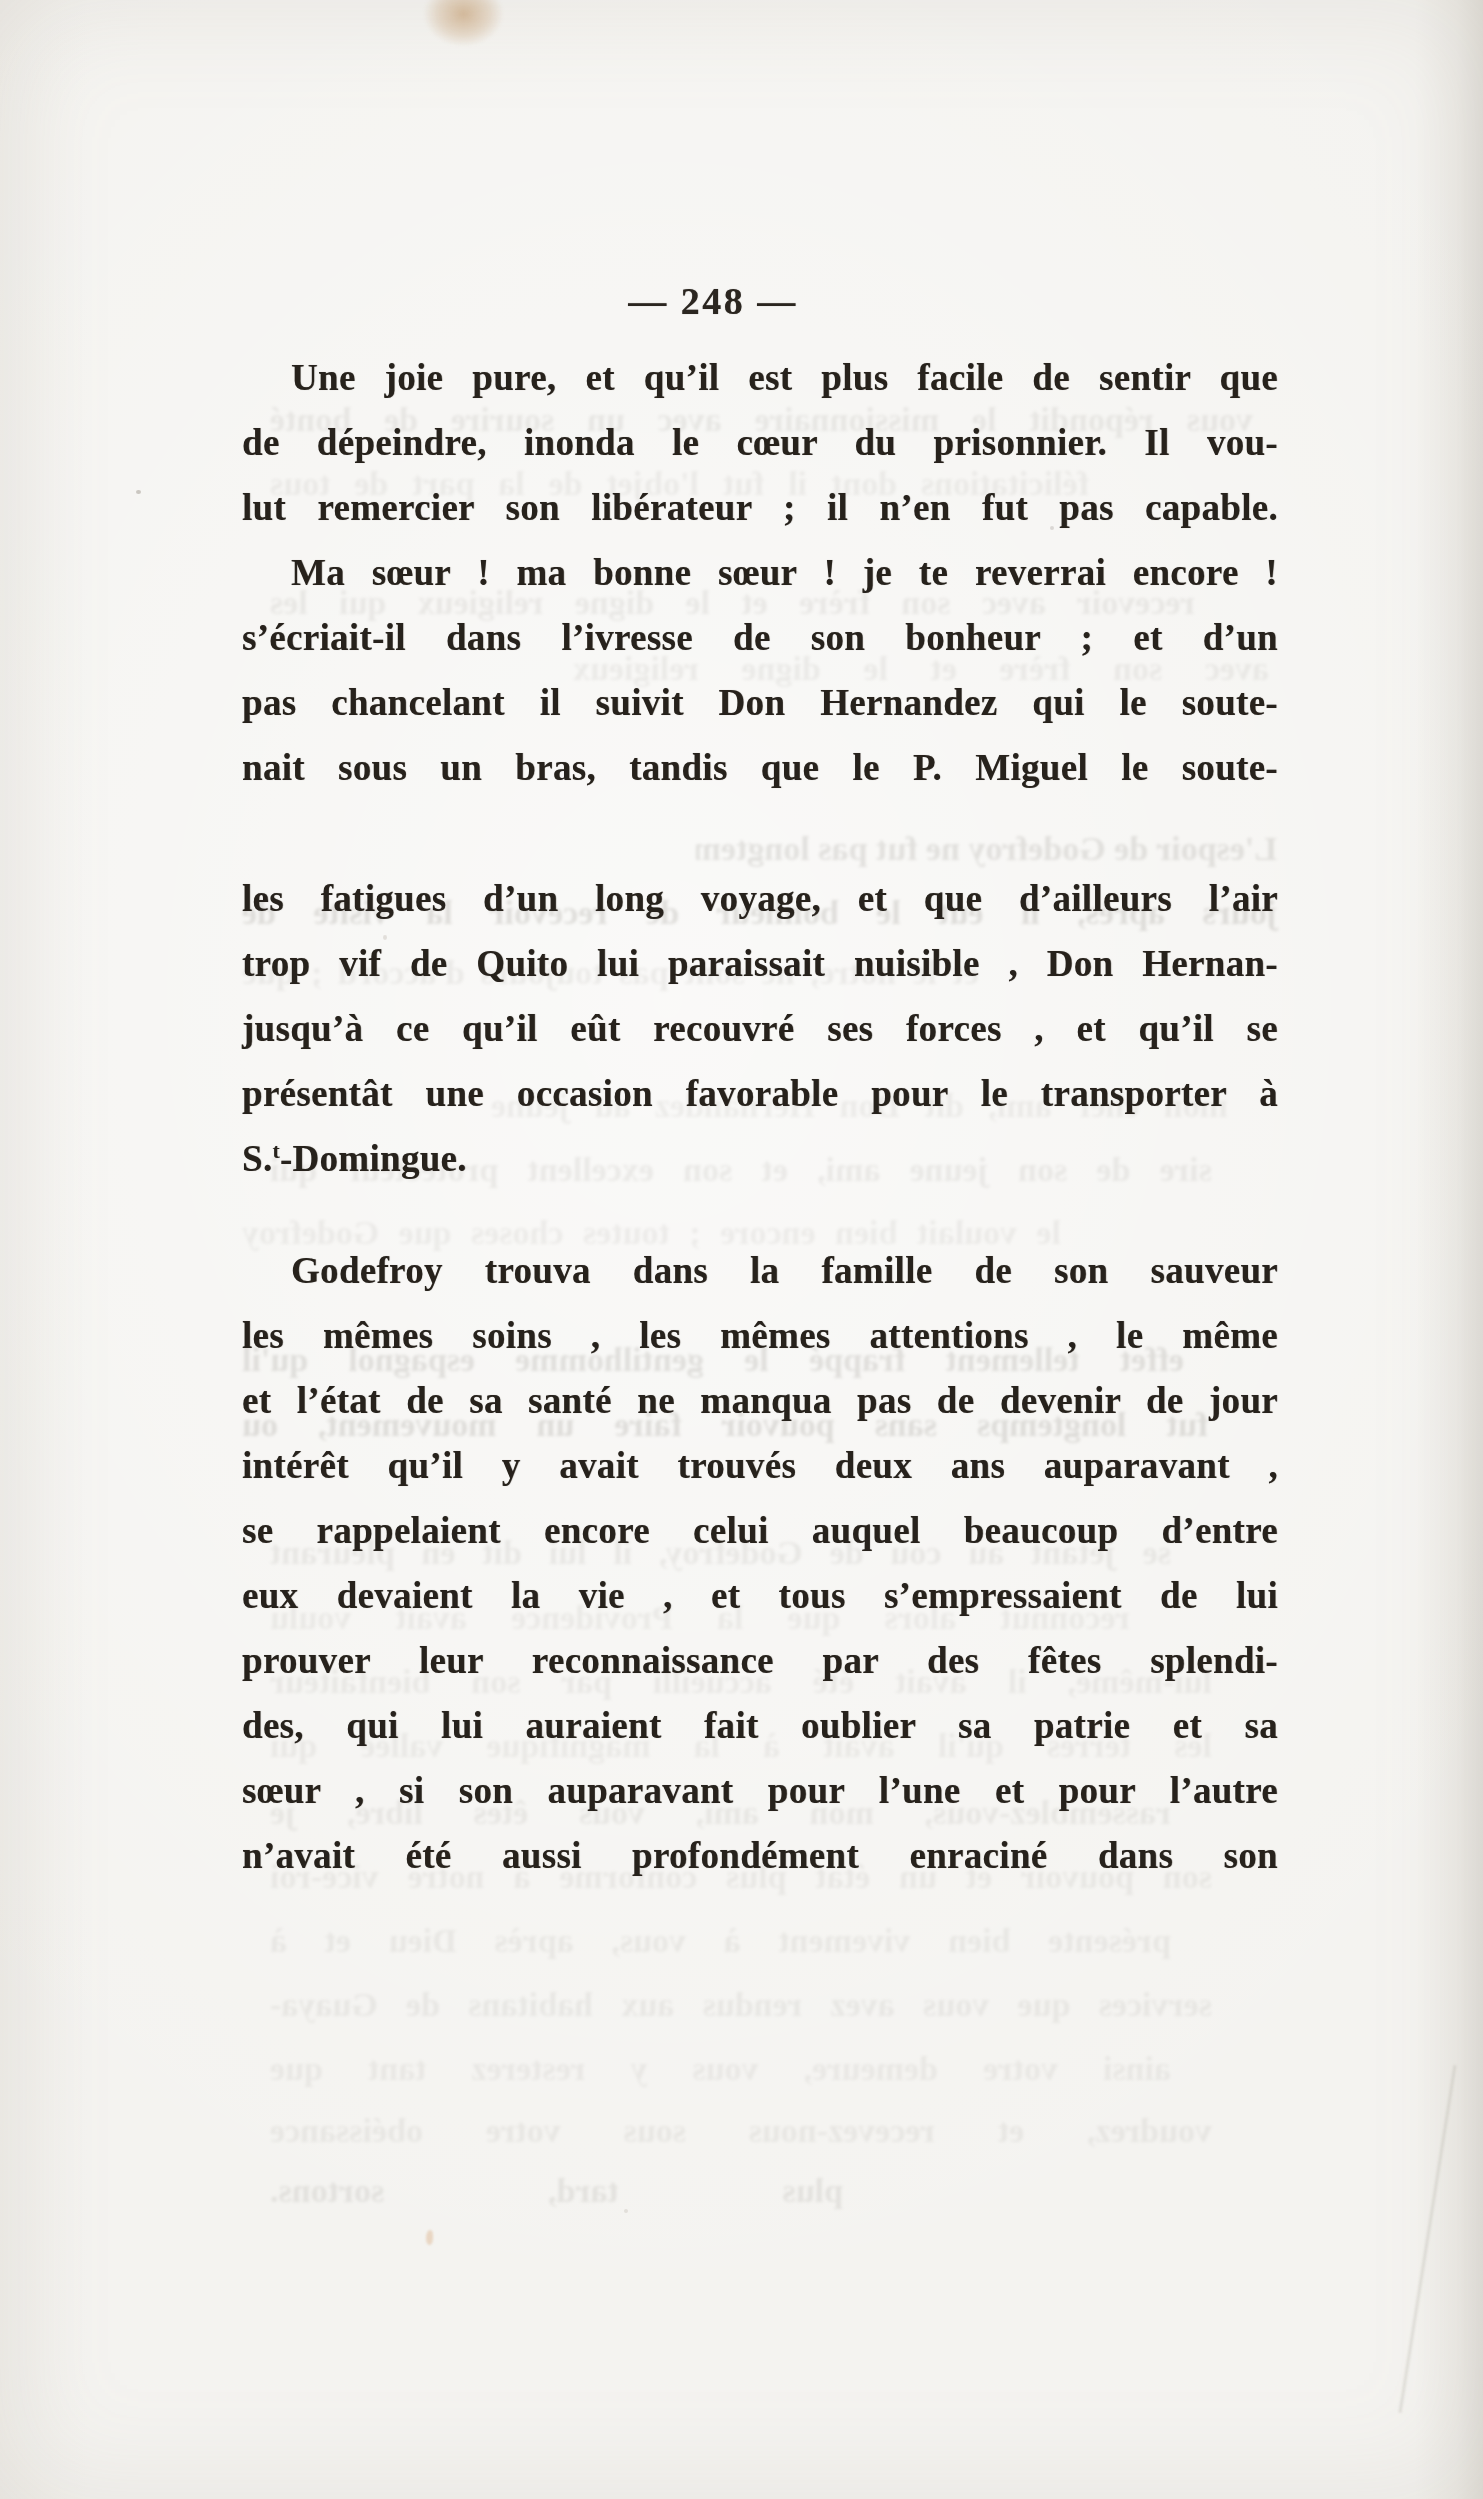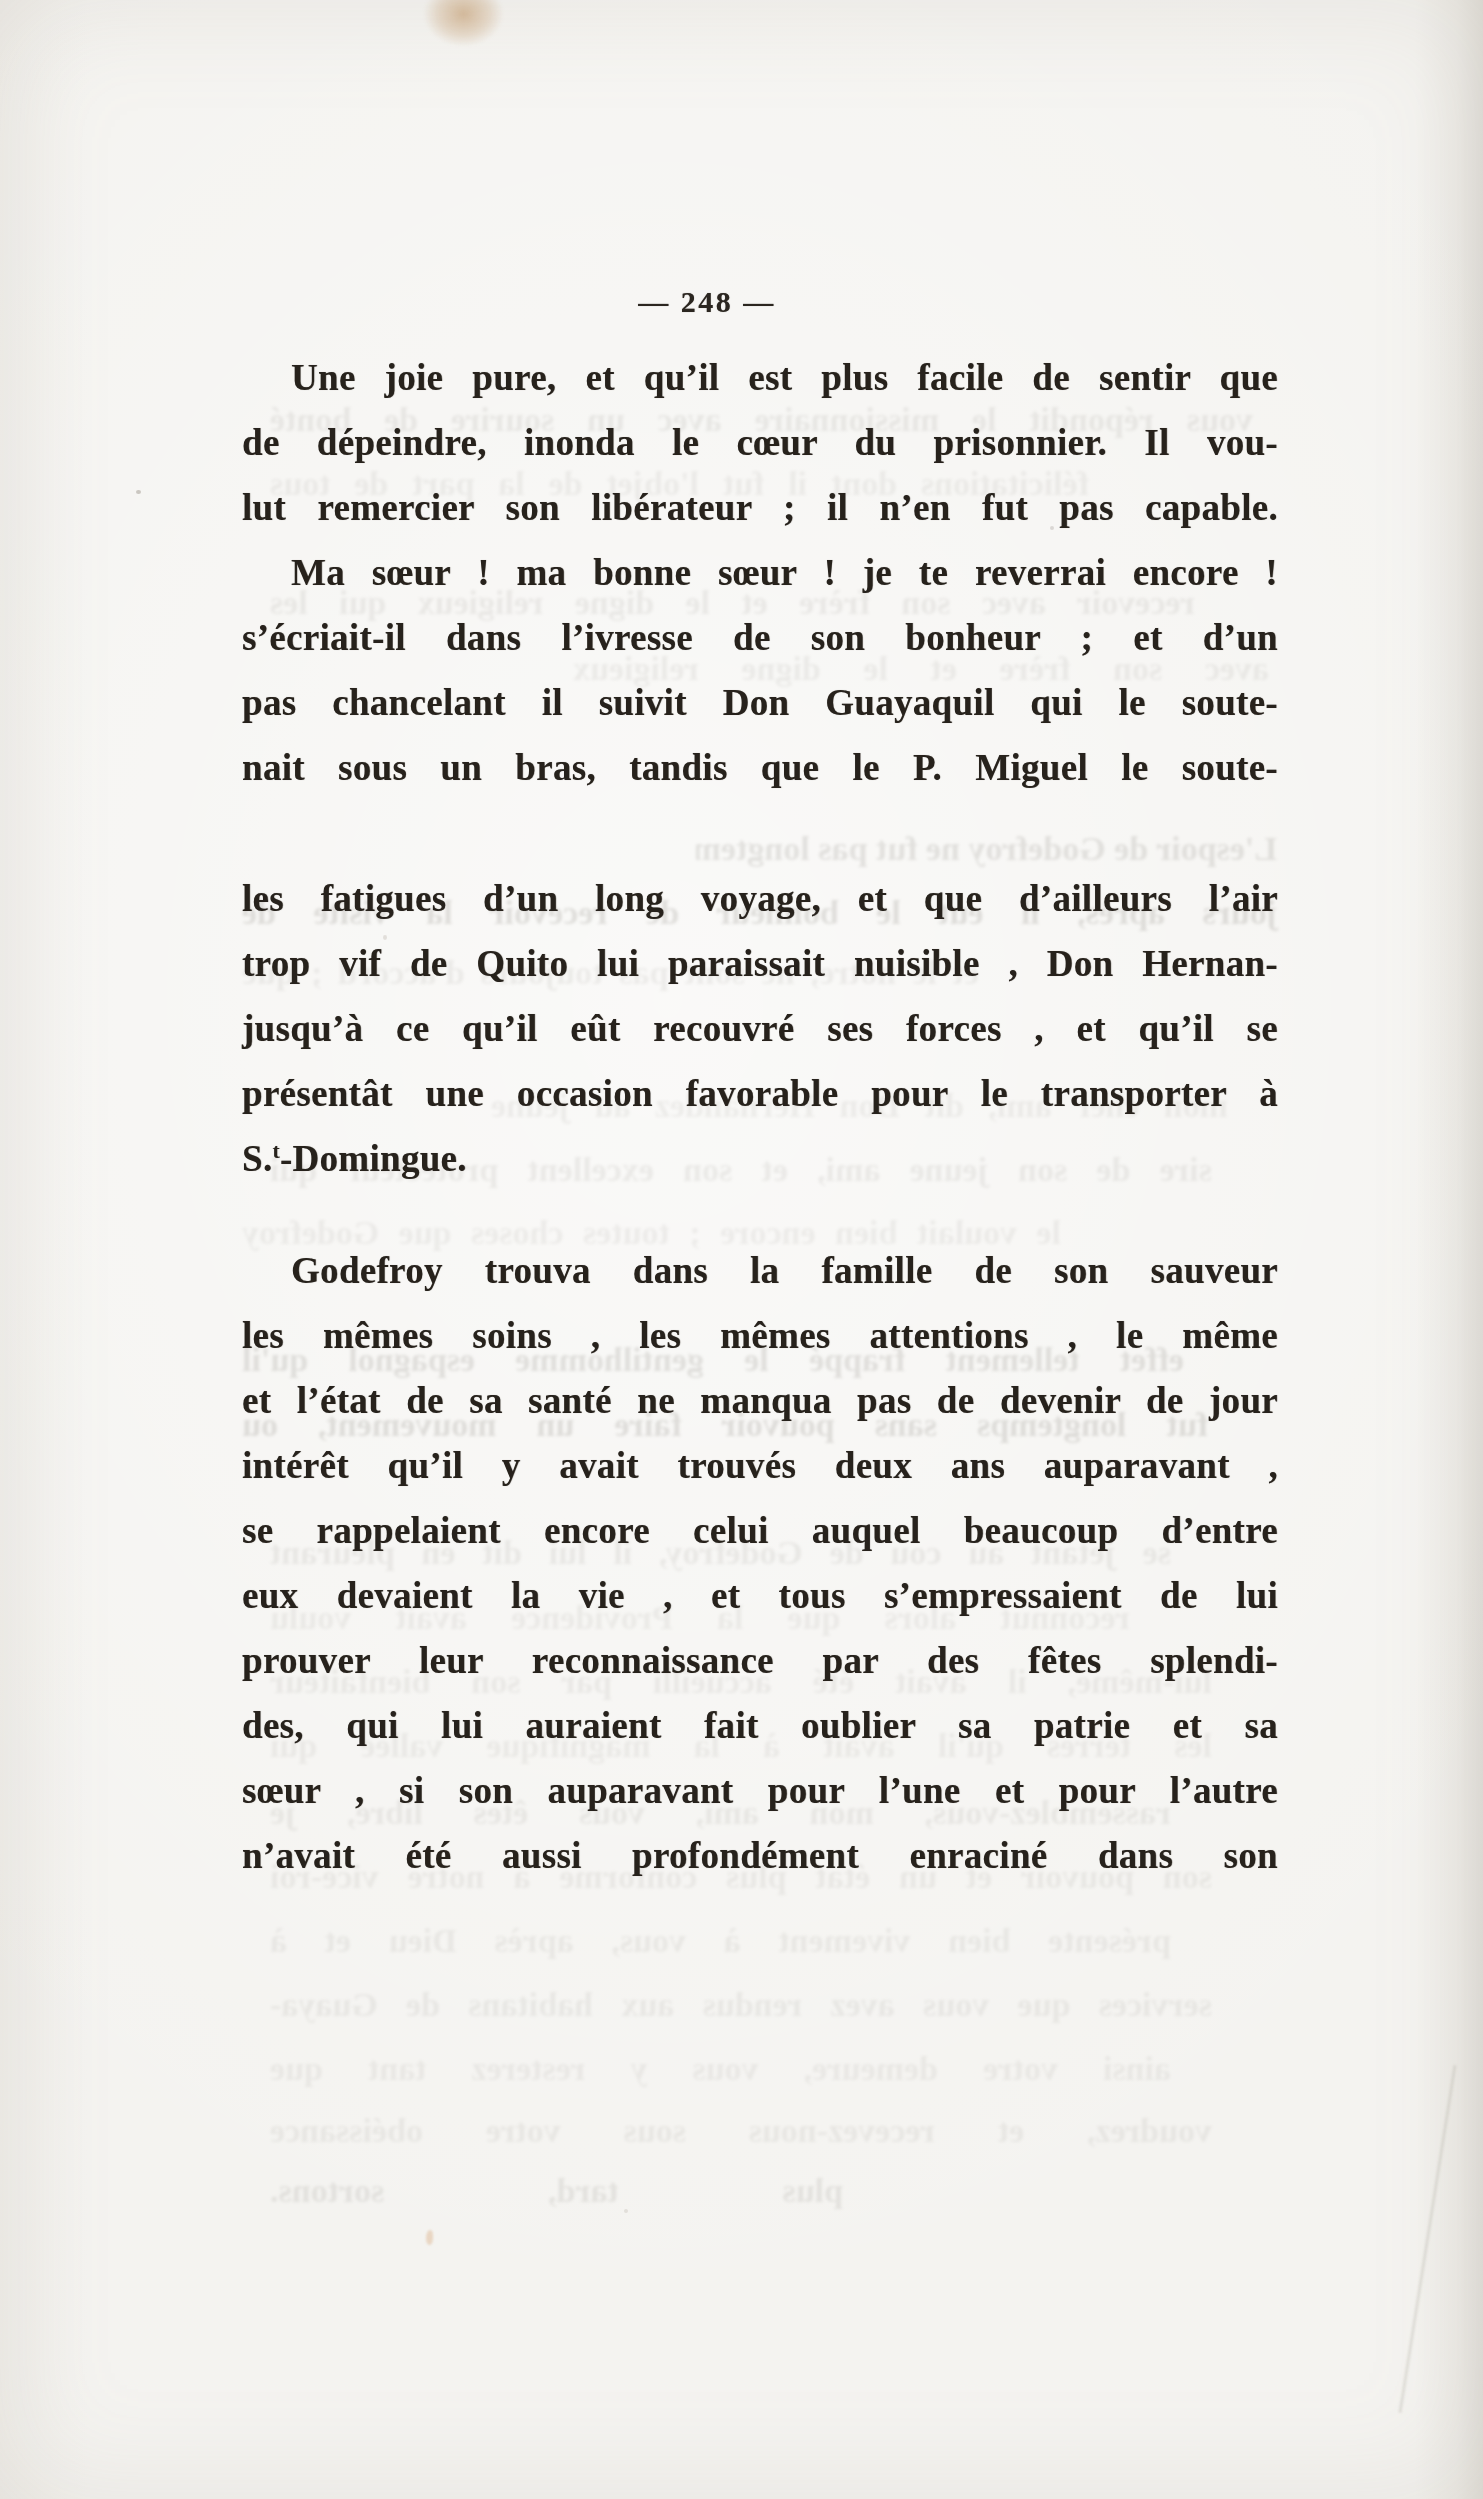--- a/index.html
+++ b/index.html
@@ -39,23 +39,23 @@
   }
   .fleck{position:absolute;border-radius:50%;pointer-events:none;}
   .fleck.f1{left:136px;top:490px;width:4.9px;height:4.1px;background:rgba(90,80,66,0.28);}
   .fleck.f2{left:1050px;top:526px;width:4.1px;height:4.1px;background:rgba(90,80,66,0.18);}
   .fleck.f3{left:383px;top:935px;width:4.1px;height:4.9px;background:rgba(110,95,75,0.16);}
   .fleck.f4{left:426px;top:2230px;width:7.4px;height:14.7px;background:rgba(208,148,92,0.30);filter:blur(0.8px);border-radius:60% 40% 50% 50%;}
   .fleck.f5{left:624px;top:2209px;width:4.1px;height:4.1px;background:rgba(120,105,85,0.15);}
 
   .page-number{
     position:absolute;
-    left:236px;top:277px;width:942px;
+    left:242px;top:277px;width:942px;
     text-align:center;
-    font-size:30px;line-height:49px;
+    font-size:38px;line-height:49px;
     font-weight:bold;
     letter-spacing:2.5px;
     color:#2b2620;
     text-shadow:0 0 0.8px rgba(43,38,32,0.55);
   }
 
   .text-block{
     position:absolute;
     left:242px;top:345px;width:1036px;
     color:#27221c;
@@ -133,21 +133,21 @@
 
   <div class="text-block">
       <div class="paragraph p1">
         <div class="line indent">Une joie pure, et qu’il est plus facile de sentir que</div>
         <div class="line">de dépeindre, inonda le cœur du prisonnier. Il vou-</div>
         <div class="line">lut remercier son libérateur ; il n’en fut pas capable.</div>
       </div>
       <div class="paragraph p2">
         <div class="line indent">Ma sœur ! ma bonne sœur ! je te reverrai encore !</div>
         <div class="line">s’écriait-il dans l’ivresse de son bonheur ; et d’un</div>
-        <div class="line">pas chancelant il suivit Don Guayaquil qui le soute-</div>
+        <div class="line">pas chancelant il suivit Don Hernandez qui le soute-</div>
         <div class="line">nait sous un bras, tandis que le P. Miguel le soute-</div>
       </div>
       <div class="paragraph p3">
         <div class="line">les fatigues d’un long voyage, et que d’ailleurs l’air</div>
         <div class="line">trop vif de Quito lui paraissait nuisible , Don Hernan-</div>
         <div class="line">jusqu’à ce qu’il eût recouvré ses forces , et qu’il se</div>
         <div class="line">présentât une occasion favorable pour le transporter à</div>
         <div class="line last">S.<sup>t</sup>-Domingue.</div>
       </div>
       <div class="paragraph p4">

